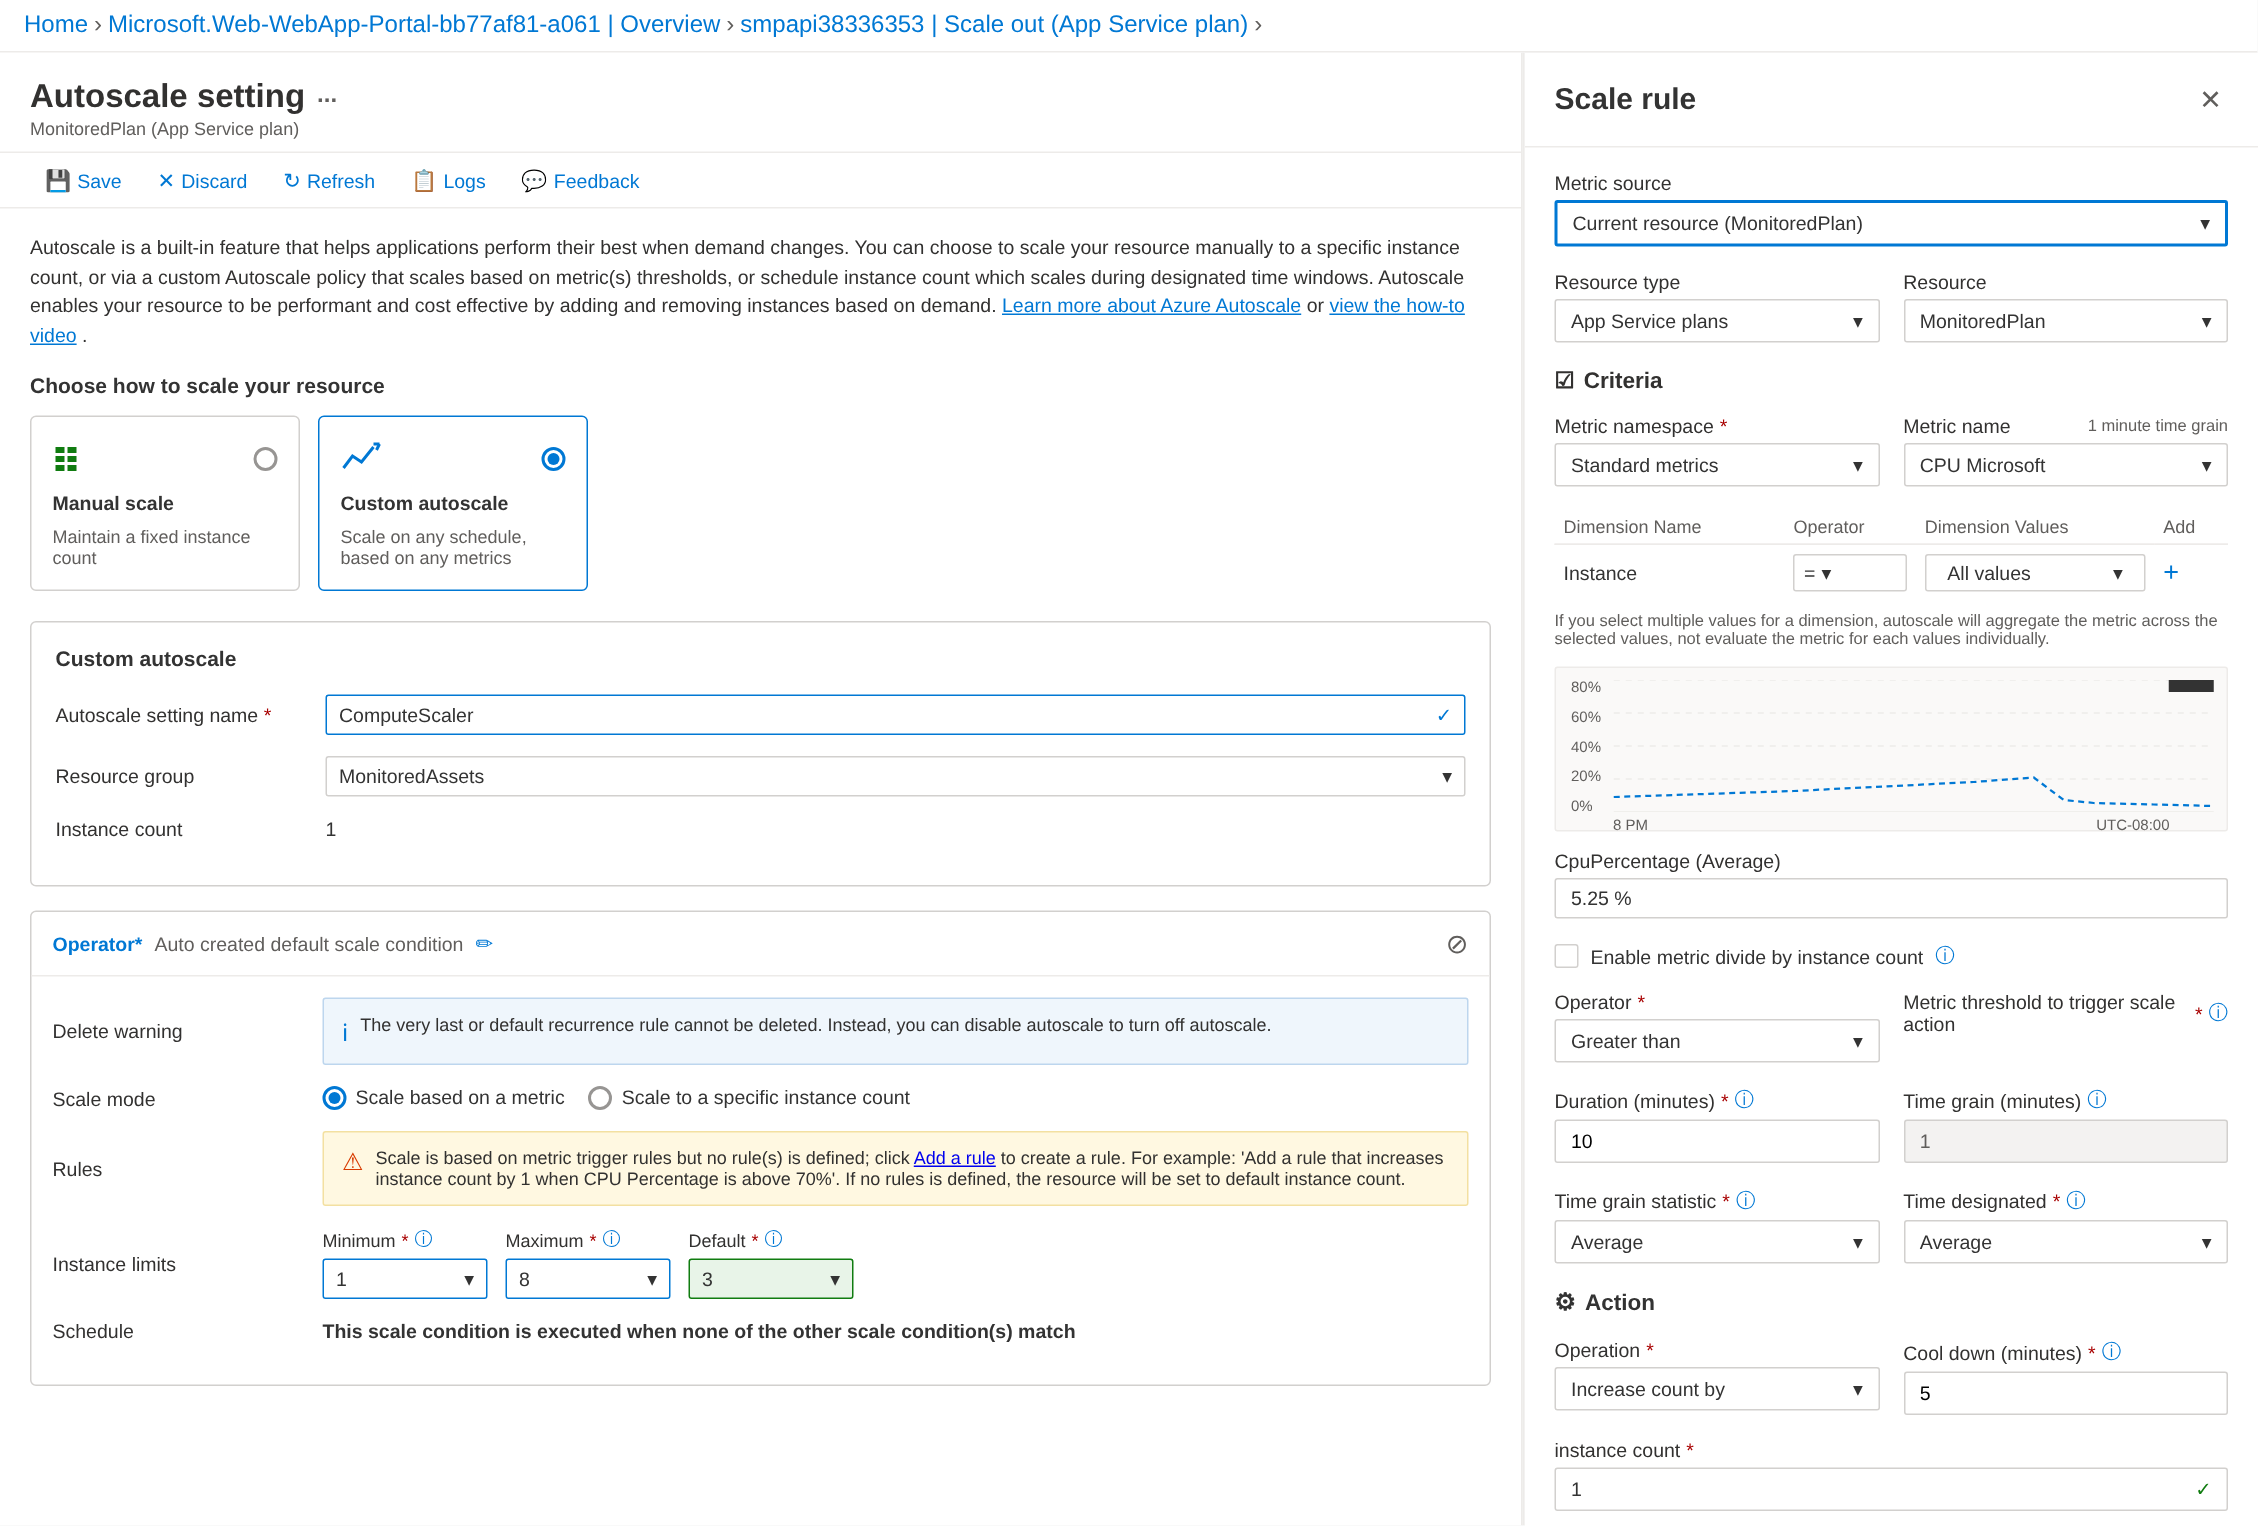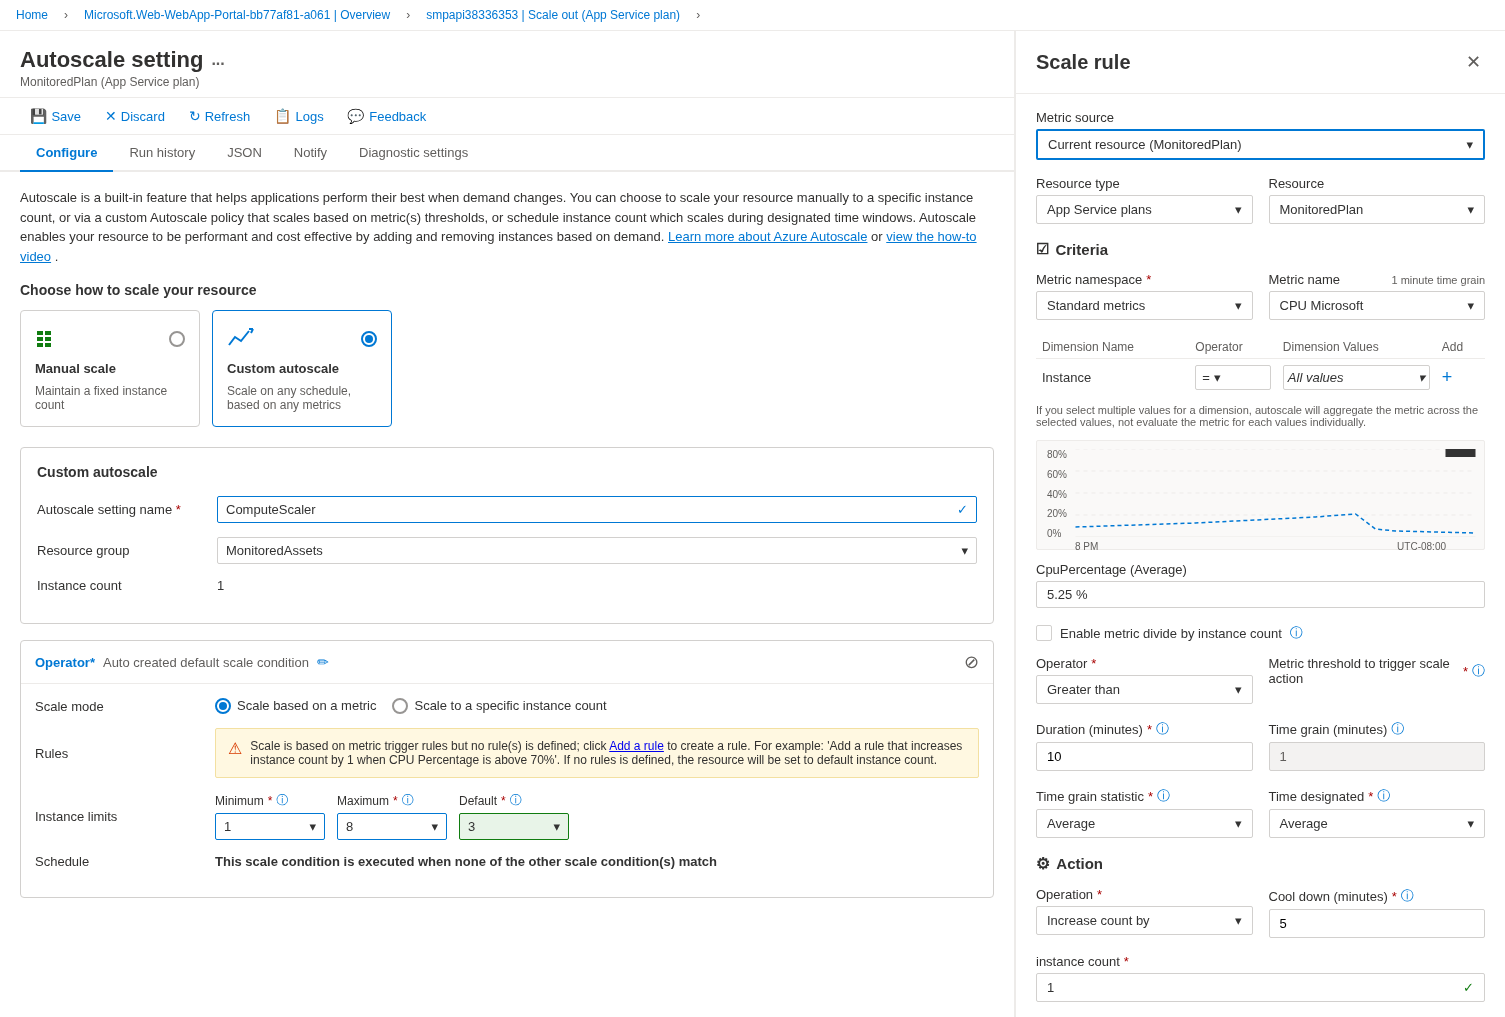--- a/index.html
+++ b/index.html
@@ -1,19 +1,19 @@
 <!DOCTYPE html>
 <html><head>
   <meta charset="utf-8">
   <style>
     * { box-sizing: border-box; margin: 0; padding: 0; }
     body { font-family: 'Segoe UI', Arial, sans-serif; font-size: 13px; color: #333; background: #f3f2f1; display: flex; flex-direction: column; height: 100vh; overflow: hidden; }
 
     
-    .breadcrumb { padding: 8px 16px; font-size: 12px; color: #605e5c; display: flex; align-items: center; gap: 16px; background: #fff; border-bottom: 1px solid #edebe9; }
+    .breadcrumb { padding: 8px 16px; font-size: 16px; color: #605e5c; display: flex; align-items: center; gap: 4px; background: #fff; border-bottom: 1px solid #edebe9; }
     .breadcrumb a { color: #0078d4; text-decoration: none; }
     .breadcrumb-sep { color: #605e5c; }
 
     
     .page-layout { display: flex; flex: 1; overflow: hidden; }
 
     
     .left-panel { flex: 1; overflow-y: auto; background: #fff; border-right: 1px solid #edebe9; }
 
     
@@ -120,21 +120,21 @@
 
     
     .criteria-header { display: flex; align-items: center; gap: 6px; font-size: 15px; font-weight: 600; margin-bottom: 14px; color: #323130; }
 
     
     .dim-table { width: 100%; border-collapse: collapse; margin-bottom: 8px; }
     .dim-table th { font-size: 12px; color: #605e5c; padding: 4px 6px; text-align: left; font-weight: 400; border-bottom: 1px solid #edebe9; }
     .dim-table td { padding: 6px; vertical-align: middle; }
     .dim-name { font-size: 13px; }
     .dim-operator { display: flex; align-items: center; border: 1px solid #d2d0ce; border-radius: 2px; padding: 4px 6px; background: #fff; }
-    .dim-values { width: 100%; border: 1px solid #d2d0ce; border-radius: 2px; padding: 4px 4px; background: #fff; display: flex; align-items: center; justify-content: space-between; font-style: italic; }
+    .dim-values { width: 100%; border: 1px solid #d2d0ce; border-radius: 2px; padding: 4px 14px; background: #fff; display: flex; align-items: center; justify-content: space-between; }
     .add-btn { color: #0078d4; font-size: 18px; cursor: pointer; background: none; border: none; }
 
     
     .chart-area { border: 1px solid #edebe9; border-radius: 2px; margin-bottom: 12px; padding: 8px; background: #faf9f8; position: relative; height: 110px; }
     .chart-x-labels { display: flex; justify-content: space-between; margin-top: 2px; padding: 0 30px; }
 
     .metric-value-box { border: 1px solid #d2d0ce; border-radius: 2px; padding: 5px 10px; font-size: 13px; margin-bottom: 12px; background: #fff; }
 
     .checkbox-row { display: flex; align-items: center; gap: 8px; margin-bottom: 14px; }
     .checkbox-box { width: 16px; height: 16px; border: 1px solid #d2d0ce; border-radius: 2px; display: flex; align-items: center; justify-content: center; cursor: pointer; flex-shrink: 0; }
@@ -187,27 +187,20 @@
       <button class="toolbar-btn">
         <span class="toolbar-icon">📋</span>
         <span>Logs</span>
       </button>
       <button class="toolbar-btn">
         <span class="toolbar-icon">💬</span>
         <span>Feedback</span>
       </button>
     </div>
 
-    <div class="tabs">
-      <div class="tab active">Configure</div>
-      <div class="tab">Run history</div>
-      <div class="tab">JSON</div>
-      <div class="tab">Notify</div>
-      <div class="tab">Diagnostic settings</div>
-    </div>
 
     <div class="content">
 
       <p class="description">
         <span>Autoscale is a built-in feature that helps applications perform their best when demand changes. You can choose to scale your resource manually to a specific instance count, or via a custom Autoscale policy that scales based on metric(s) thresholds, or schedule instance count which scales during designated time windows. Autoscale enables your resource to be performant and cost effective by adding and removing instances based on demand. </span>
         <a href="#">Learn more about Azure Autoscale</a>
         <span> or </span>
         <a href="#">view the how-to video</a>
         <span>.</span>
       </p>
@@ -287,20 +280,29 @@
           <div class="condition-title-area">
             <span class="condition-badge">Operator*</span>
             <span class="condition-desc">Auto created default scale condition</span>
             <span class="edit-icon">✏</span>
           </div>
           <span class="delete-icon">⊘</span>
         </div>
 
         <div class="condition-body">
 
+          <div class="form-row">
+            <div class="form-label">Delete warning</div>
+            <div class="form-value">
+              <div class="warning-box">
+                <span class="warning-icon">ℹ</span>
+                <span>The very last or default recurrence rule cannot be deleted. Instead, you can disable autoscale to turn off autoscale.</span>
+              </div>
+            </div>
+          </div>
 
           <div class="form-row">
             <div class="form-label">Scale mode</div>
             <div class="form-value">
               <div class="radio-row">
                 <div class="radio-item">
                   <div class="radio-dot filled"></div>
                   <span>Scale based on a metric</span>
                 </div>
                 <div class="radio-item">

